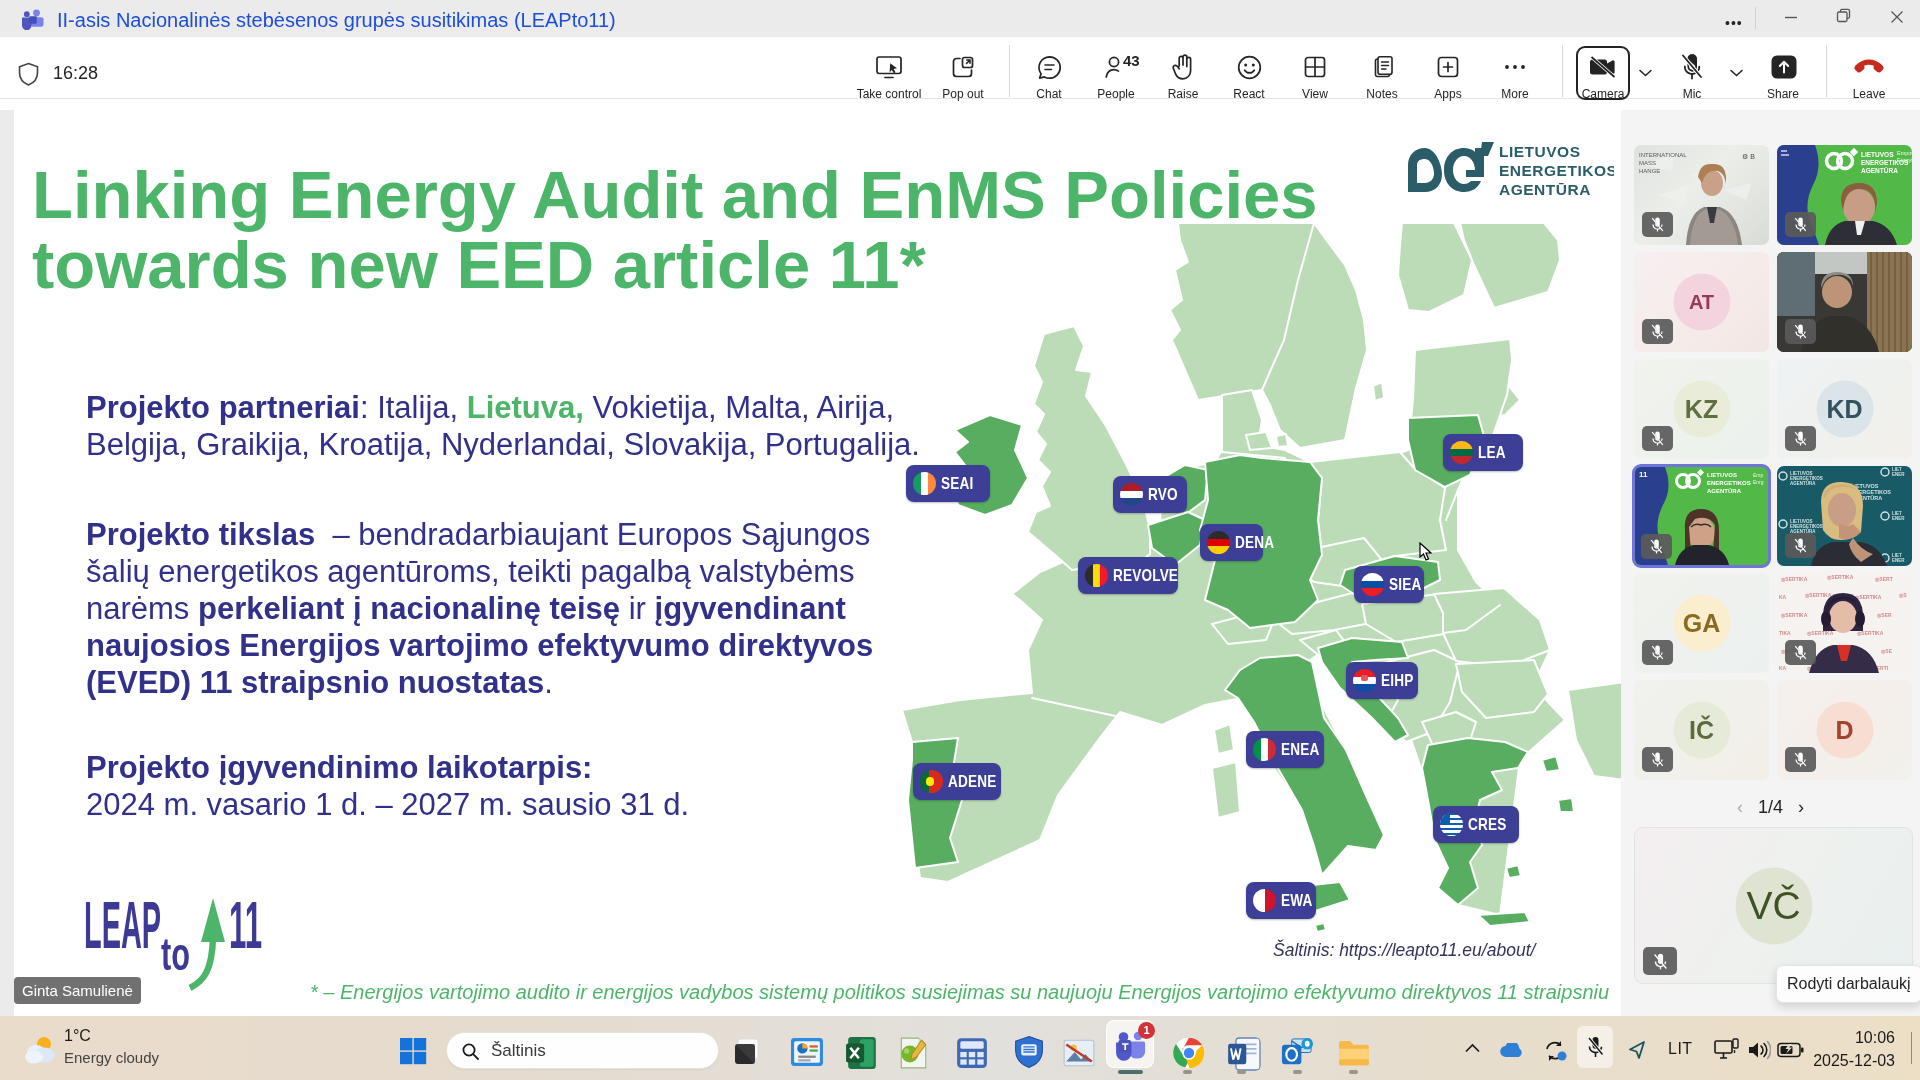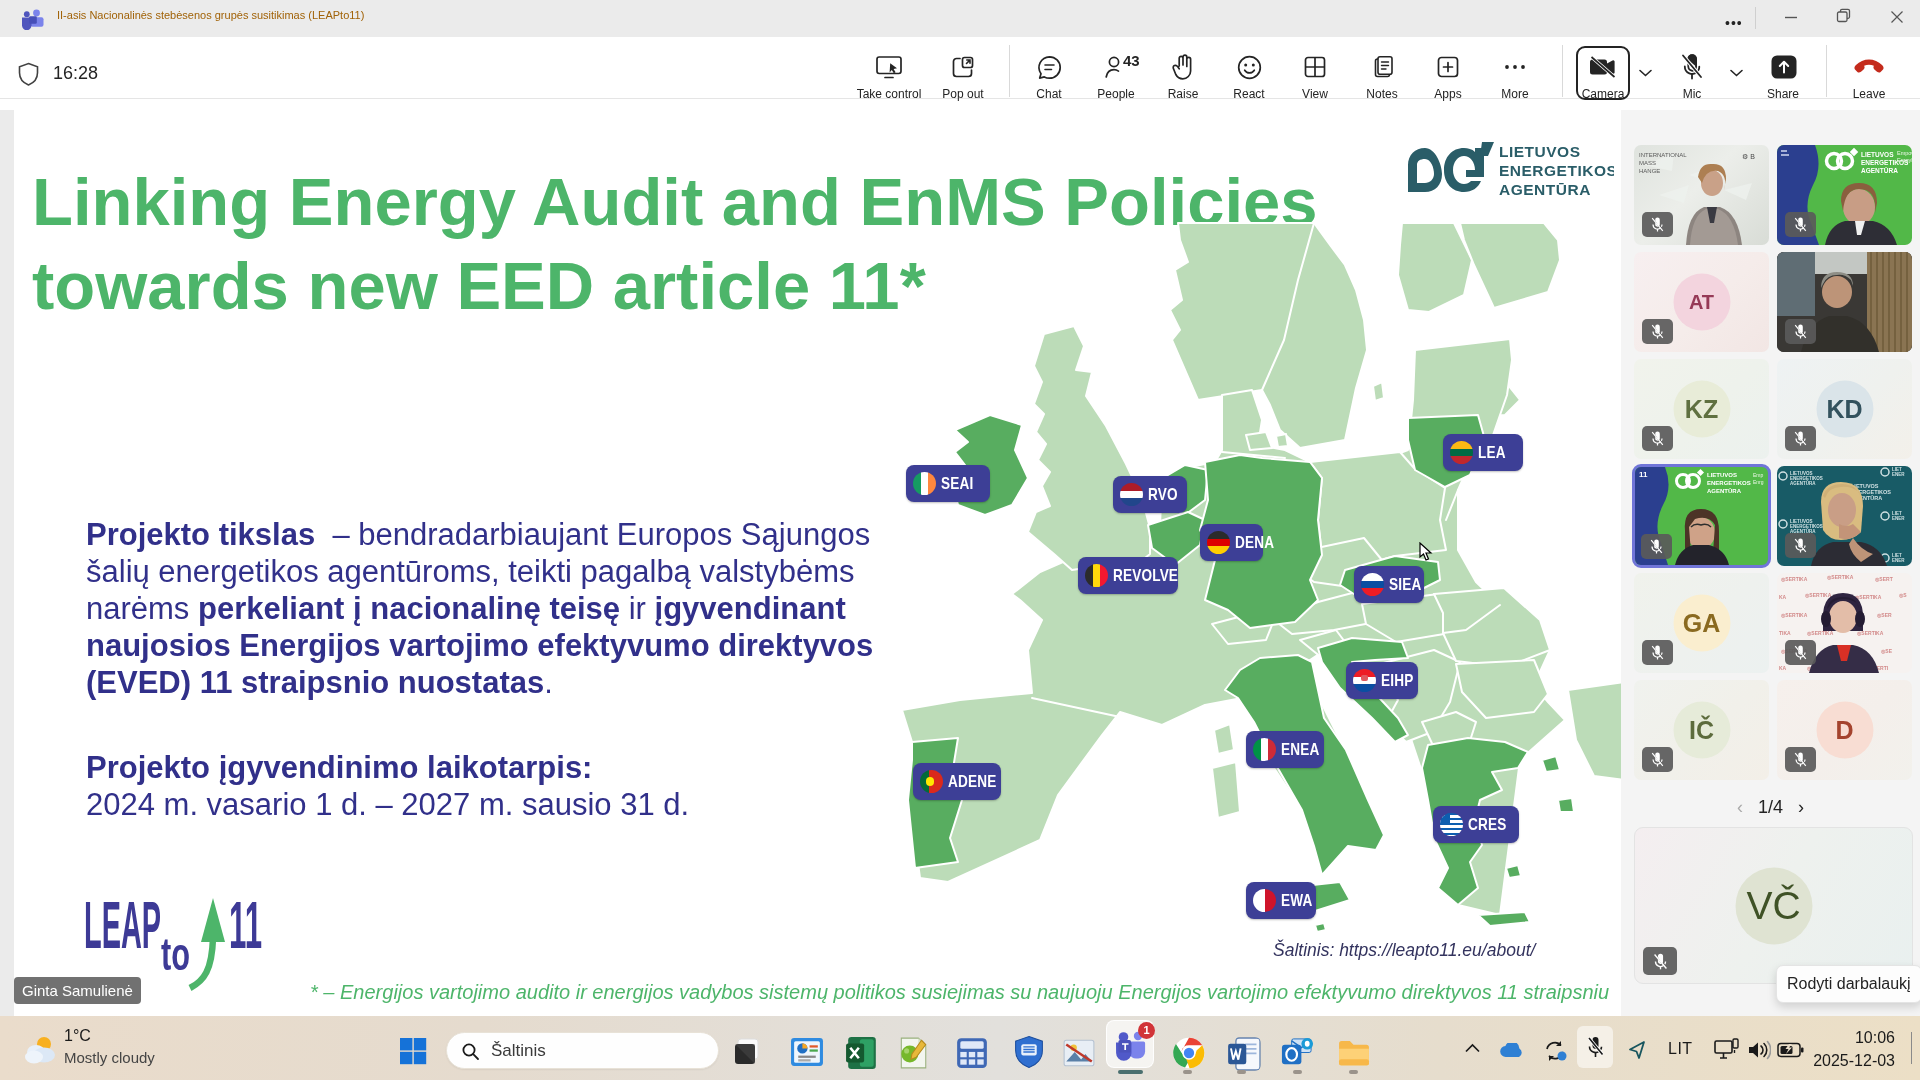--- a/index.html
+++ b/index.html
@@ -1,33 +1,33 @@
 <!DOCTYPE html>
 <html><head>
 <meta charset="utf-8">
 <style>
 *{margin:0;padding:0;box-sizing:border-box}
 html,body{width:1920px;height:1080px;overflow:hidden}
 body{font-family:"Liberation Sans",sans-serif;position:relative;background:#fff}
 .abs{position:absolute}
 
 #titlebar{position:absolute;left:0;top:0;width:1920px;height:37px;background:#ebebeb}
-#titlebar .ttl{position:absolute;left:57px;top:9px;font-size:11px;color:#a16207}
+#titlebar .ttl{position:absolute;left:57px;top:9px;font-size:20px;color:#1d4ed8}
 
 #toolbar{position:absolute;left:0;top:37px;width:1920px;height:62px;background:#fff;border-bottom:1px solid #e5e5e5}
 .tbtn{position:absolute;top:11px;width:66px;text-align:center;color:#242424}
 .tbtn .ic{height:38px;display:flex;align-items:center;justify-content:center}
 .tbtn .lb{font-size:12px;margin-top:1px}
 .vsep{position:absolute;top:8px;width:1px;height:52px;background:#d9d9d9}
 
 #main{position:absolute;left:0;top:110px;width:1920px;height:906px;background:#ebebeb}
 #slide{position:absolute;left:14px;top:0;width:1607px;height:906px;background:#fff;overflow:hidden}
 #sidebar{position:absolute;left:1621px;top:0;width:299px;height:906px;background:#f4f4f4}
 
-.sltitle{position:absolute;left:18px;top:50px;width:1360px;font-size:67px;line-height:84px;font-weight:bold;color:#4db56a}
+.sltitle{position:absolute;left:18px;top:50px;width:1360px;font-size:67px;line-height:70px;font-weight:bold;color:#4db56a}
 .body1{position:absolute;left:72px;top:278px;width:860px;font-size:31px;line-height:37px;color:#31308a}
 .green{color:#4db56a;font-weight:bold}
 
 .tile{position:absolute;width:135px;height:100px;border-radius:7px;overflow:hidden}
 .init{position:absolute;left:50%;top:50%;transform:translate(-50%,-50%);border-radius:50%;display:flex;align-items:center;justify-content:center;font-weight:bold}
 .micchip{position:absolute;left:8px;bottom:8px;width:31px;height:25px;background:rgba(90,90,90,.92);border-radius:5px;display:flex;align-items:center;justify-content:center}
 
 .badge{position:absolute;height:37px;background:#3d3f96;border-radius:8px;display:flex;align-items:center;padding:0 8px 0 7px;gap:5px;box-shadow:0 1px 2px rgba(0,0,0,.25)}
 .badge .fl{width:23px;height:23px;border-radius:50%;overflow:hidden;position:relative;flex:0 0 23px}
 .badge .tx{color:#fff;font-weight:bold;font-size:17px;font-family:"Liberation Sans",sans-serif;display:inline-block;transform:scaleX(0.8);transform-origin:left center;letter-spacing:.2px;flex:0 0 auto;white-space:nowrap}
@@ -227,20 +227,23 @@
           <path d="M78 2 L90 2 L84 16 L76 16 Z"></path>
         </g>
         <g fill="#2a5d68" font-family="Liberation Sans,sans-serif" font-weight="bold" font-size="15.5" letter-spacing="0.5">
           <text x="95" y="17">LIETUVOS</text>
           <text x="95" y="36">ENERGETIKOS</text>
           <text x="95" y="55">AGENTŪRA</text>
         </g>
       </svg>
     </div>
 
+    <div class="body1" style="top:279px">
+      <span style="font-weight:bold">Projekto partneriai</span>: Italija, <span class="green">Lietuva,</span> Vokietija, Malta, Airija, Belgija, Graikija, Kroatija, Nyderlandai, Slovakija, Portugalija.
+    </div>
 
     <div class="body1" style="top:406px;width:830px">
       <span style="font-weight:bold">Projekto tikslas&nbsp;</span> – bendradarbiaujant Europos Sąjungos šalių energetikos agentūroms, teikti pagalbą valstybėms narėms <span style="font-weight:bold">perkeliant į nacionalinę teisę</span> ir <span style="font-weight:bold">įgyvendinant naujosios Energijos vartojimo efektyvumo direktyvos (EVED) 11 straipsnio nuostatas</span>.
     </div>
 
     <div class="body1" style="top:639px;width:830px">
       <span style="font-weight:bold">Projekto įgyvendinimo laikotarpis:</span><br>
       2024 m. vasario 1 d. – 2027 m. sausio 31 d.
     </div>
 
@@ -724,21 +727,21 @@
 
 <div id="taskbar">
 
   <svg class="abs" style="left:22px;top:18px" width="36" height="32" viewBox="0 0 36 32">
     <circle cx="22" cy="10" r="7" fill="#f8b020"></circle>
     <ellipse cx="14" cy="18" rx="9" ry="7" fill="#e8f0fa"></ellipse>
     <ellipse cx="22" cy="21" rx="11" ry="7.5" fill="#dce8f6"></ellipse>
     <ellipse cx="12" cy="23" rx="9" ry="6.5" fill="#eef4fb"></ellipse>
   </svg>
   <div class="abs" style="left:64px;top:11px;font-size:16px;color:#1a1a1a">1°C</div>
-  <div class="abs" style="left:64px;top:33px;font-size:15px;color:#444">Mostly cloudy</div>
+  <div class="abs" style="left:64px;top:33px;font-size:15px;color:#444">Energy cloudy</div>
 
   <svg class="abs" style="left:399px;top:21px" width="28" height="28" viewBox="0 0 28 28">
     <rect x="1" y="1" width="12.4" height="12.4" fill="#1572d8"></rect>
     <rect x="14.8" y="1" width="12.4" height="12.4" fill="#1572d8"></rect>
     <rect x="1" y="14.8" width="12.4" height="12.4" fill="#1572d8"></rect>
     <rect x="14.8" y="14.8" width="12.4" height="12.4" fill="#1572d8"></rect>
   </svg>
 
   <div class="abs" style="left:446px;top:16px;width:273px;height:37px;background:#fefefe;border:1px solid #e8e2d7;border-radius:19px;box-shadow:0 1px 2px rgba(0,0,0,.06)">
     <svg class="abs" style="left:14px;top:9px" width="19" height="19" viewBox="0 0 19 19">

